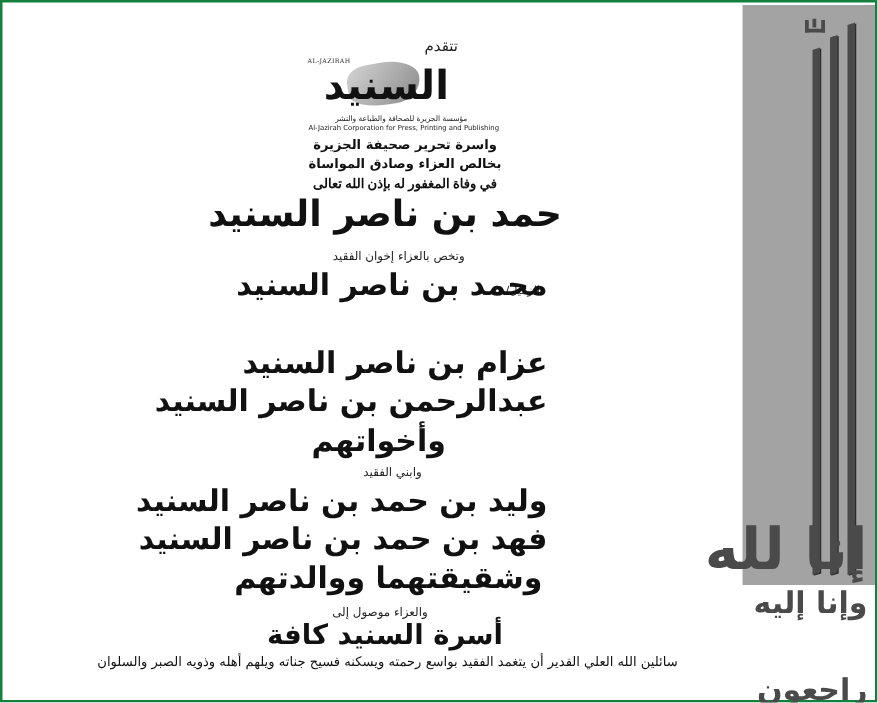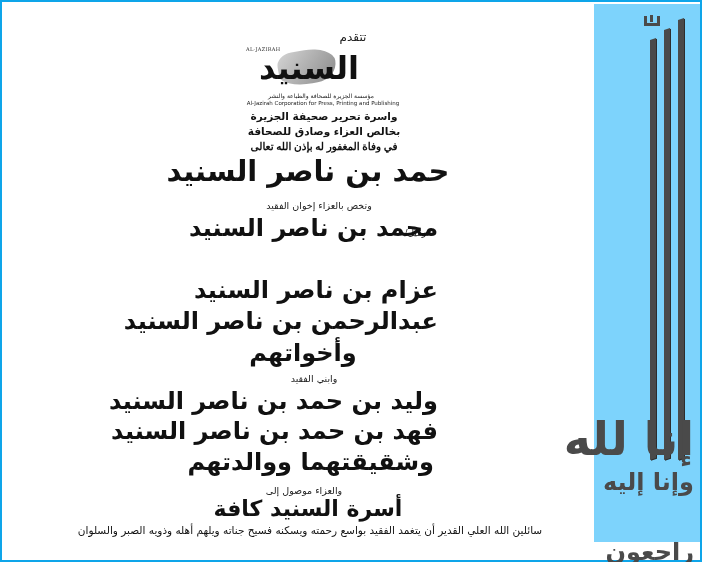--- a/index.html
+++ b/index.html
@@ -1,27 +1,27 @@
 <!DOCTYPE html>
 <html><head>
   <meta charset="utf-8">
   <style>
     * { box-sizing: border-box; margin: 0; padding: 0; }
     html, body { width: 702px; height: 562px; overflow: hidden; background: #ffffff; }
     body { font-family: "DejaVu Sans", sans-serif; position: relative; }
 
     .frame {
       position: absolute; left: 0; top: 0; width: 702px; height: 562px;
-      border: 2px solid #0ea5e9; background: #ffffff;
+      border: 2px solid #15803d; background: #ffffff;
     }
 
     
     .side-panel {
-      position: absolute; left: 592px; top: 2px; width: 106px; height: 538px;
-      background: #7dd3fc;
+      position: absolute; left: 592px; top: 2px; width: 106px; height: 464px;
+      background: #a3a3a3;
     }
     .bar {
       position: absolute; background: #4a4a4a; width: 6px;
       box-shadow: 1px 1px 0 #2d2d2d;
     }
     .bar.b1 { left: 56px; top: 35px; height: 420px; transform: skewY(-18deg); transform-origin: bottom; }
     .bar.b2 { left: 70px; top: 25px; height: 430px; transform: skewY(-18deg); transform-origin: bottom; }
     .bar.b3 { left: 84px; top: 15px; height: 440px; transform: skewY(-18deg); transform-origin: bottom; }
     .shadda {
       position: absolute; left: 50px; top: 12px; width: 16px; height: 10px;
@@ -111,21 +111,21 @@
     <div class="logo">
       <div class="logo-map"></div>
       <div class="logo-text">السنيد</div>
       <div class="logo-latin">AL-JAZIRAH</div>
     </div>
 
     <div class="line corp-ar">مؤسسة الجزيرة للصحافة والطباعة والنشر</div>
     <div class="line corp-en">Al-Jazirah Corporation for Press, Printing and Publishing</div>
 
     <div class="line staff">واسرة تحرير صحيفة الجزيرة</div>
-    <div class="line condol">بخالص العزاء وصادق للصحافة</div>
+    <div class="line condol">بخالص العزاء وصادق المواساة</div>
     <div class="line passing">في وفاة المغفور له بإذن الله تعالى</div>
 
     <div class="line deceased">حمد بن ناصر السنيد</div>
 
     <div class="line small-label brothers-label">وتخص بالعزاء إخوان الفقيد</div>
 
     <div class="line colleague-prefix">الزميل/</div>
     <div class="line name n1">محمد بن ناصر السنيد</div>
     <div class="line name n3">عزام بن ناصر السنيد</div>
     <div class="line name n4">عبدالرحمن بن ناصر السنيد</div>

